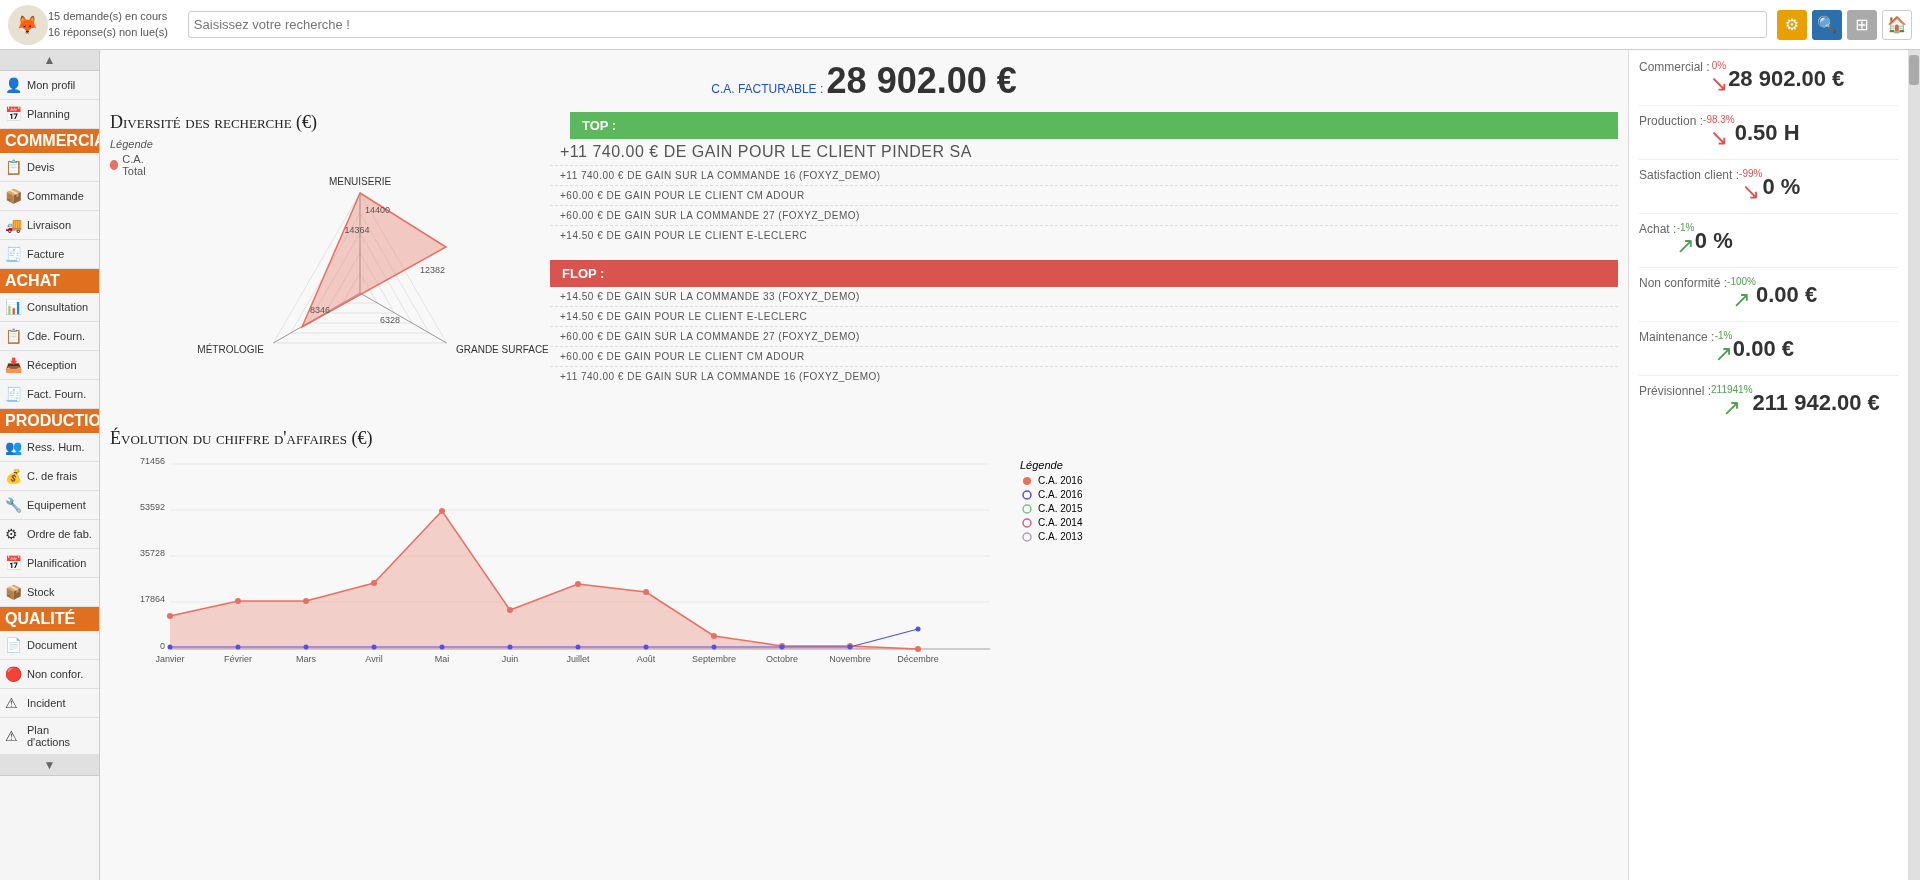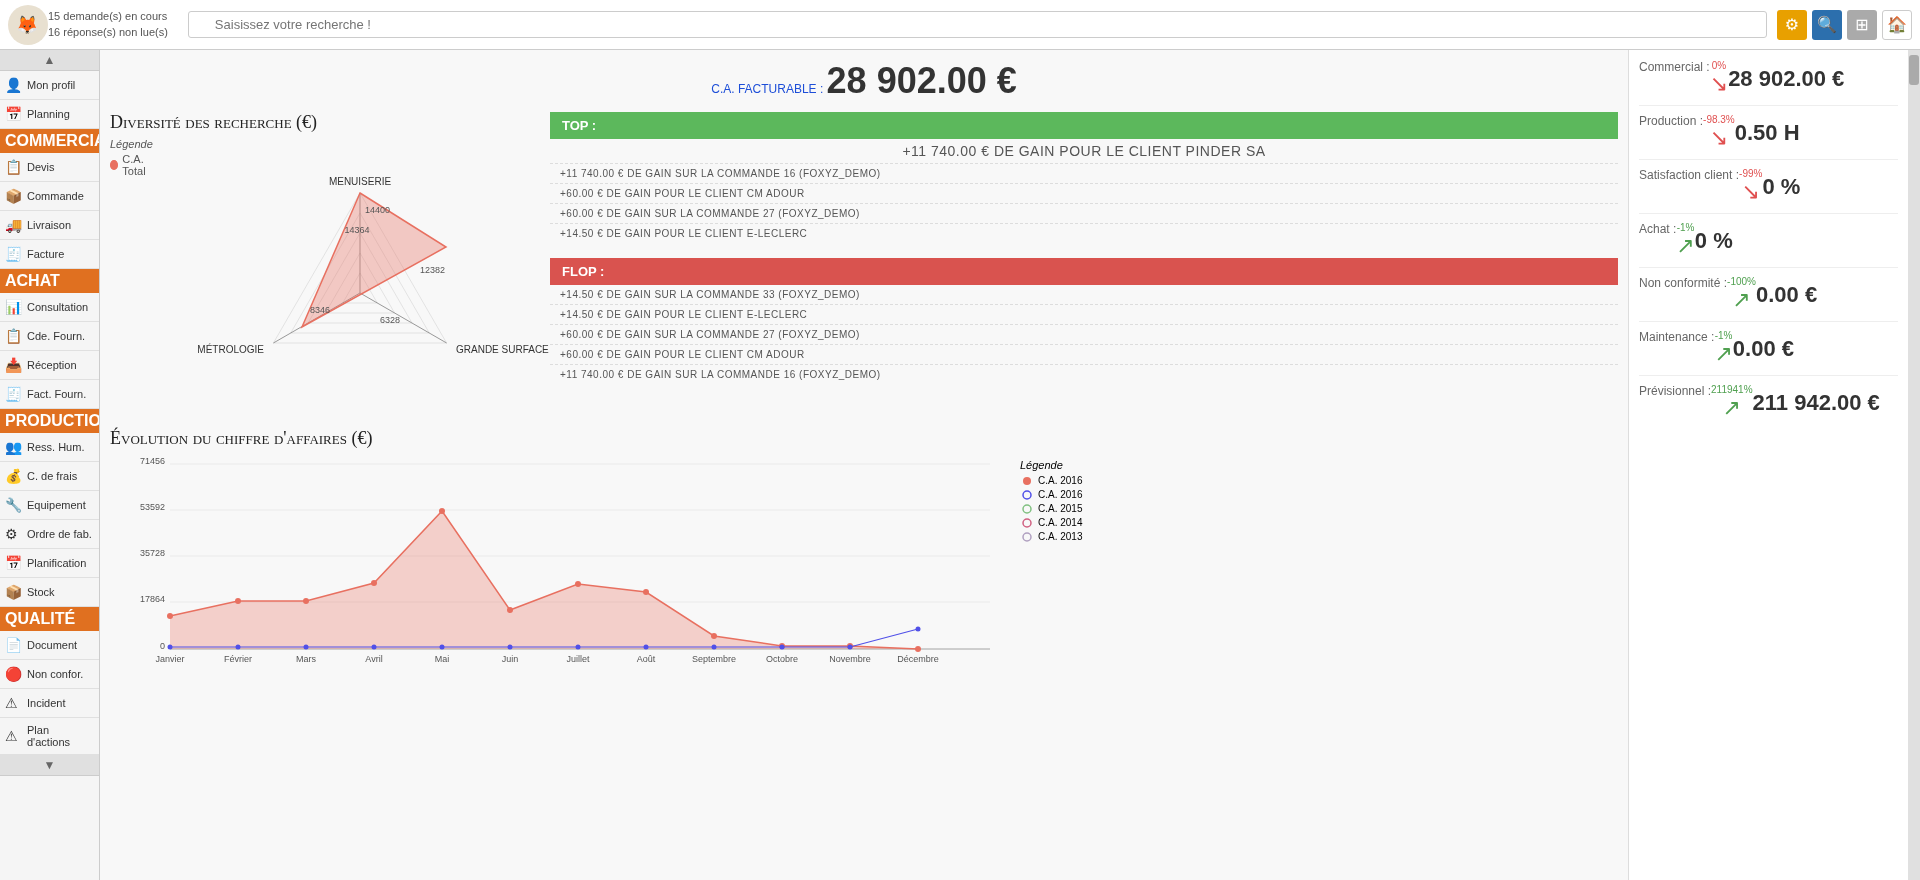--- a/index.html
+++ b/index.html
@@ -3,21 +3,21 @@
   <meta charset="utf-8">
   <style>
     * { margin: 0; padding: 0; box-sizing: border-box; }
     body { font-family: Arial, sans-serif; font-size: 12px; background: #f0f0f0; width: 1920px; height: 880px; overflow: hidden; display: flex; flex-direction: column; }
 
     
     .header { display: flex; align-items: center; background: #fff; border-bottom: 1px solid #ccc; padding: 4px 8px; height: 50px; }
     .header-logo-placeholder { width: 40px; height: 40px; background: #e8e0d0; border-radius: 50%; display: flex; align-items: center; justify-content: center; font-size: 18px; }
     .header-notifications { font-size: 11px; color: #555; line-height: 1.4; margin-right: 10px; }
     .header-search { flex: 1; margin: 0 10px; }
-    .header-search input { width: 100%; padding: 5px 26px; border: 1px solid #ccc; border-radius: 3px; font-size: 13px; color: #999; }
+    .header-search input { width: 100%; padding: 5px 5px; border: 1px solid #ccc; border-radius: 3px; font-size: 13px; color: #999; }
     .header-icons { display: flex; gap: 5px; align-items: center; }
     .header-icon-btn { width: 30px; height: 30px; background: #e8a000; border-radius: 3px; display: flex; align-items: center; justify-content: center; cursor: pointer; font-size: 16px; color: #fff; }
     .header-icon-btn.blue { background: #2c6fad; }
     .header-icon-btn.gray { background: #aaa; color: #fff; }
     .header-icon-btn.home { background: #fff; border: 1px solid #ccc; color: #555; }
 
     
     .main-layout { display: flex; flex: 1; overflow: hidden; }
 
     
@@ -40,21 +40,21 @@
     
     .radar-section { flex: 0 0 430px; }
     .radar-title { font-family: 'Times New Roman', serif; font-size: 18px; margin-bottom: 5px; color: #222; }
     .legend-item { display: flex; align-items: center; gap: 4px; }
     .legend-dot { width: 10px; height: 10px; border-radius: 50%; }
 
     
     .topflop-section { flex: 1; display: flex; flex-direction: column; gap: 5px; }
     .topflop-box { border-radius: 3px; }
     .topflop-header { padding: 6px 12px; font-weight: bold; font-size: 13px; color: #fff; }
-    .topflop-header.top { background: #5cb85c; }
+    .topflop-header.top { background: #5cb85c; margin-left: 20px; }
     .topflop-header.flop { background: #d9534f; }
     .topflop-item { padding: 4px 10px; font-size: 11px; color: #555; border-bottom: 1px dashed #ddd; }
     .topflop-item:last-child { border-bottom: none; }
 
     
     .kpi-panel { flex: 0 0 280px; background: #fff; border-left: 1px solid #ddd; padding: 10px; display: flex; flex-direction: column; gap: 8px; }
     .kpi-item { display: flex; flex-direction: row; border-bottom: 1px solid #eee; padding-bottom: 8px; }
     .kpi-label { font-size: 12px; color: #666; margin-bottom: 2px; }
     .kpi-row { display: flex; align-items: center; justify-content: space-between; }
     .kpi-trend { display: flex; flex-direction: column; align-items: center; }
@@ -234,21 +234,21 @@
               <text x="96" y="60" font-size="10" fill="#333" text-anchor="start">GRANDE SURFACE</text>
               <text x="-96" y="60" font-size="10" fill="#333" text-anchor="end">MÉTROLOGIE</text>
             </g>
           </svg>
         </div>
       </div>
 
       <div class="topflop-section">
         <div class="topflop-box">
           <div class="topflop-header top">TOP :</div>
-          <div class="topflop-item" style="font-size:14px; text-transform:uppercase; letter-spacing:0.5px;text-align:center;">+11 740.00 € DE GAIN POUR LE CLIENT PINDER SA</div>
+          <div class="topflop-item" style="font-size:16px; text-transform:uppercase; letter-spacing:0.5px;">+11 740.00 € DE GAIN POUR LE CLIENT PINDER SA</div>
           <div class="topflop-item" style="font-size:10px; text-transform:uppercase; letter-spacing:0.5px;">+11 740.00 € DE GAIN SUR LA COMMANDE 16 (FOXYZ_DEMO)</div>
           <div class="topflop-item" style="font-size:10px; text-transform:uppercase; letter-spacing:0.5px;">+60.00 € DE GAIN POUR LE CLIENT CM ADOUR</div>
           <div class="topflop-item" style="font-size:10px; text-transform:uppercase; letter-spacing:0.5px;">+60.00 € DE GAIN SUR LA COMMANDE 27 (FOXYZ_DEMO)</div>
           <div class="topflop-item" style="font-size:10px; text-transform:uppercase; letter-spacing:0.5px;">+14.50 € DE GAIN POUR LE CLIENT E-LECLERC</div>
         </div>
         <div style="margin-top:10px;">
           <div class="topflop-header flop">FLOP :</div>
           <div class="topflop-item" style="font-size:10px; text-transform:uppercase; letter-spacing:0.5px;">+14.50 € DE GAIN SUR LA COMMANDE 33 (FOXYZ_DEMO)</div>
           <div class="topflop-item" style="font-size:10px; text-transform:uppercase; letter-spacing:0.5px;">+14.50 € DE GAIN POUR LE CLIENT E-LECLERC</div>
           <div class="topflop-item" style="font-size:10px; text-transform:uppercase; letter-spacing:0.5px;">+60.00 € DE GAIN SUR LA COMMANDE 27 (FOXYZ_DEMO)</div>

